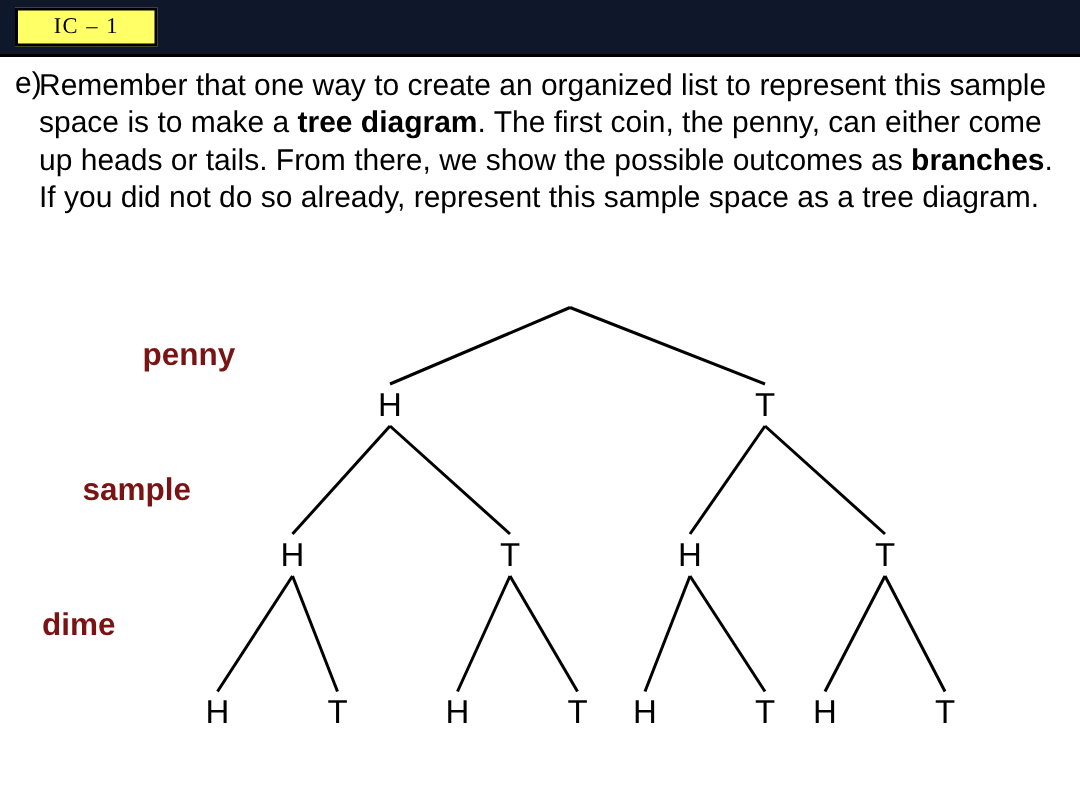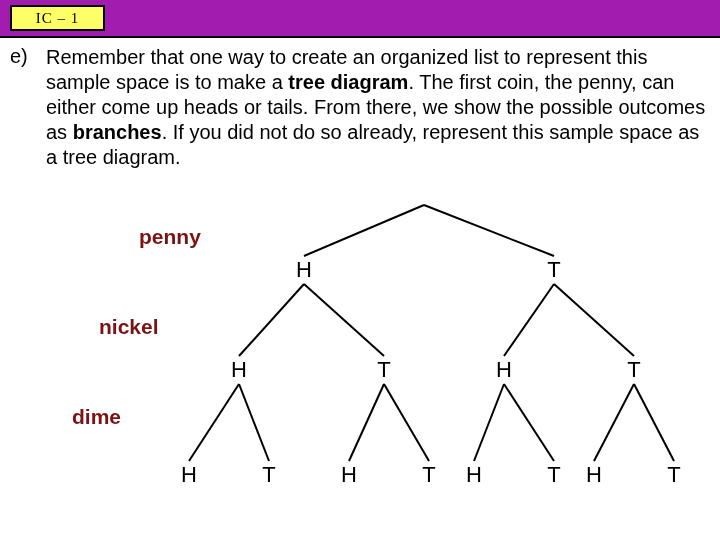--- a/index.html
+++ b/index.html
@@ -7,21 +7,21 @@
     width: 720px;
     height: 540px;
     background: #fff;
     font-family: Arial, Helvetica, sans-serif;
     position: relative;
     overflow: hidden;
   }
   .topbar {
     width: 720px;
     height: 36px;
-    background: #a21caf;
+    background: #0f172a;
     position: relative;
   }
   .badge {
     position: absolute;
     top: 5px;
     left: 10px;
     width: 95px;
     height: 26px;
     background: #ffff66;
     border: 2px solid #000;
@@ -48,30 +48,29 @@
     font-size: 20px;
     line-height: 1.25;
     color: #000;
   }
   .prompt .lede {
     display: inline-block;
     width: 28px;
   }
   .prompt .body {
     display: block;
-    margin-left: 36px;
+    margin-left: 16px;
     margin-top: -24px;
   }
   .tree-area {
     position: absolute;
     top: 195px;
     left: 0;
     width: 628px;
     height: 345px;
-    margin-left: 44px;
   }
   .coin-label {
     position: absolute;
     font-weight: bold;
     font-size: 21px;
     color: #7a1414;
   }
   .penny  { top: 30px;  left: 95px; }
   .nickel { top: 120px; left: 55px; }
   .dime   { top: 210px; left: 28px; }
@@ -101,21 +100,21 @@
 
 <div class="prompt">
   <span class="lede">e)</span>
   <span class="body">
     <span>Remember that one way to create an organized list to represent this sample space is to make a </span><b>tree diagram</b><span>. The first coin, the penny, can either come up heads or tails. From there, we show the possible outcomes as </span><b>branches</b><span>. If you did not do so already, represent this sample space as a tree diagram.</span>
   </span>
 </div>
 
 <div class="tree-area">
   <div class="coin-label penny">penny</div>
-  <div class="coin-label nickel">nickel</div>
+  <div class="coin-label nickel">sample</div>
   <div class="coin-label dime">dime</div>
   <svg class="edges" id="edges">
       <line x1="380" y1="10" x2="260" y2="61"></line>
       <line x1="380" y1="10" x2="510" y2="61"></line>
       <line x1="260" y1="89" x2="195" y2="161"></line>
       <line x1="260" y1="89" x2="340" y2="161"></line>
       <line x1="510" y1="89" x2="460" y2="161"></line>
       <line x1="510" y1="89" x2="590" y2="161"></line>
       <line x1="195" y1="189" x2="145" y2="266"></line>
       <line x1="195" y1="189" x2="225" y2="266"></line>

